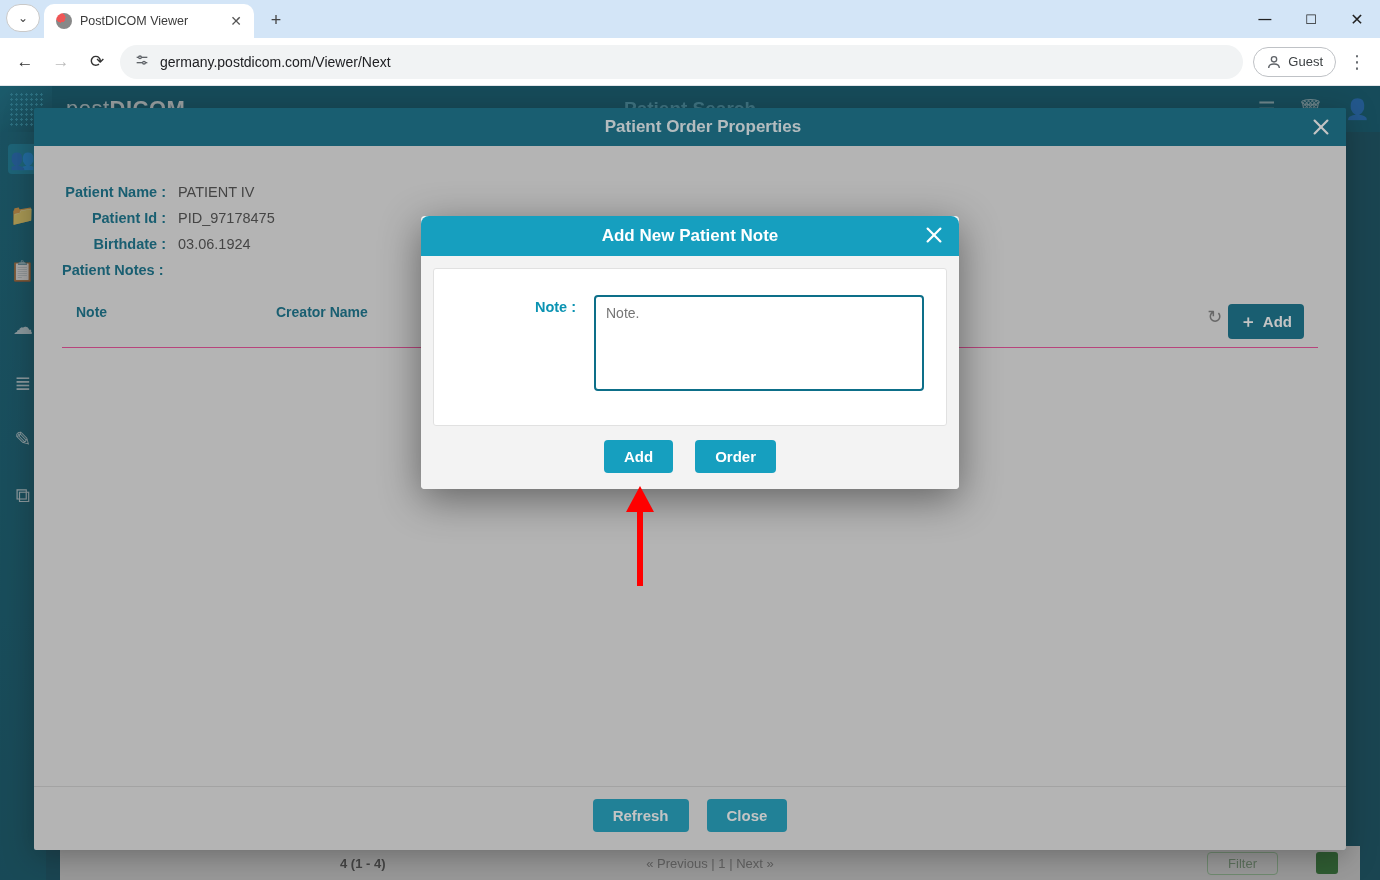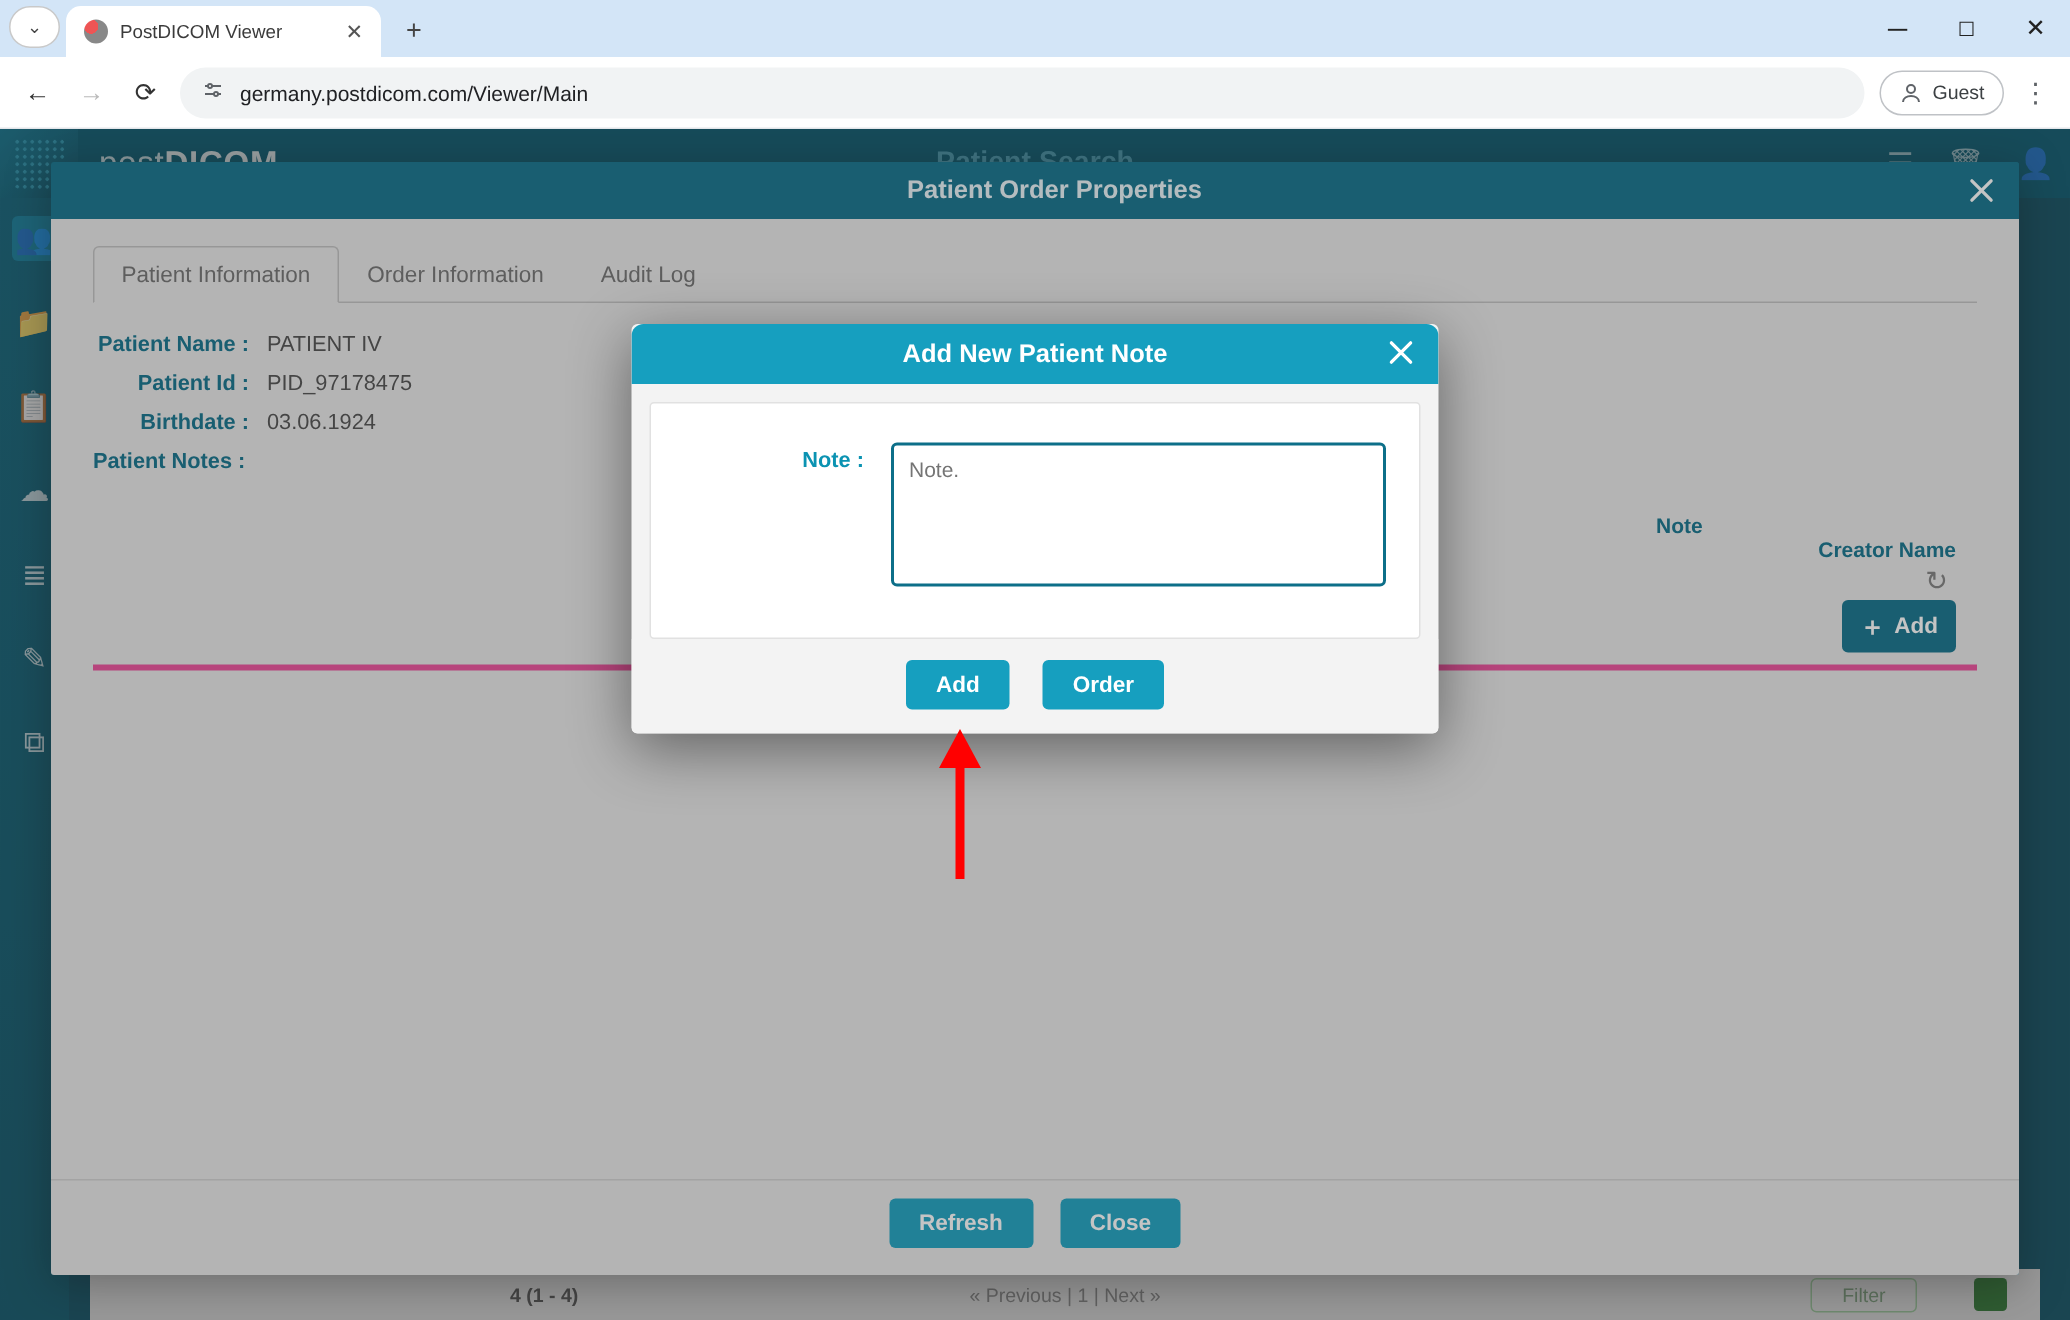--- a/index.html
+++ b/index.html
@@ -47,21 +47,21 @@
   .modal-large-head { height:38px; display:flex; align-items:center; justify-content:center; color:#e8f4f8; font-size:17px; font-weight:600; position:relative; background:#0b6e88;margin-left:26px;}
   .modal-large-head .x { position:absolute; right:14px; top:8px; font-size:20px; color:#d9edf2;}
   .modal-large-body { flex:1; background:#e9e9e9; margin:0; padding:18px 28px 10px; overflow:hidden; position:relative;}
   .tabs { display:flex; align-items:flex-end; border-bottom:1px solid #bfbfbf;}
   .tabpane { padding:10px 18px 9px; font-size:15px; color:#6d6d6d; border:1px solid transparent; border-bottom:none; cursor:pointer;}
   .tabpane.active { background:#e9e9e9; border:1px solid #bfbfbf; border-bottom:1px solid #e9e9e9; margin-bottom:-1px; border-radius:4px 4px 0 0; color:#6d6d6d;}
   .pinfo { margin-top:20px; }
   .pinfo-row { display:flex; align-items:center; font-size:14.5px; margin-bottom:10px;}
   .pinfo-row .lbl { width:110px; text-align:right; color:#0b6e88; font-weight:600; padding-right:6px;}
   .pinfo-row .val { color:#4a4a4a; padding-left:6px;}
-  .notes-head { display:flex; align-items:flex-end; margin-top:18px; border-bottom:4px solid #ec4899; padding:8px 14px;flex-direction:column;}
+  .notes-head { display:flex; align-items:flex-start; margin-top:18px; border-bottom:1px solid #ec4899; padding:8px 14px;}
   .notes-head .col { font-size:14px; color:#0b6e88; font-weight:600;}
   .notes-head .col.note { width:200px;}
   .notes-head .spacer { flex:1;}
   .refresh-ic { width:26px; height:26px; color:#7c7c7c; display:flex;align-items:center;justify-content:center; font-size:18px;}
   .add-btn { background:#0b6e88; color:#fff; border:none; border-radius:4px; padding:6px 12px; font-size:15px; font-weight:600; display:flex; align-items:center; gap:6px;}
   .modal-large-foot { background:#e9e9e9; padding:12px 0 18px; display:flex; justify-content:center; gap:18px; border-top:1px solid #d0d0d0;}
   .btn { border:none; border-radius:4px; padding:8px 20px; font-size:15px; font-weight:600; color:#fff; cursor:pointer;}
   .btn.teal { background:#169fbf;}
   .btn.teal2 { background:#169fbf;}
 
@@ -110,21 +110,21 @@
   <span class="nav-ic">⟳</span>
   <div class="omni">
     <span class="tune">
       <svg width="16" height="16" viewBox="0 0 24 24" fill="none" stroke="#5f6368" stroke-width="2">
           <line x1="4" y1="8" x2="20" y2="8"></line>
           <line x1="4" y1="16" x2="20" y2="16"></line>
           <circle cx="9" cy="8" r="2" fill="#fff"></circle>
           <circle cx="15" cy="16" r="2" fill="#fff"></circle>
         </svg>
     </span>
-    <span class="site">germany.postdicom.com/Viewer/Main</span>
+    <span class="site">germany.postdicom.com/Viewer/Next</span>
   </div>
   <div class="guest-pill">
     <svg viewBox="0 0 24 24" fill="none" stroke="#5f6368" stroke-width="2">
         <circle cx="12" cy="8" r="4"></circle>
         <path d="M4 21c0-4 4-6 8-6s8 2 8 6"></path>
       </svg>
     <span>Guest</span>
   </div>
   <span class="kebab">⋮</span>
 </div>
@@ -167,25 +167,20 @@
     <div class="modal-large-head">
       <span>Patient Order Properties</span>
       <span class="x">
         <svg class="x-ic" viewBox="0 0 24 24">
             <line x1="5" y1="5" x2="19" y2="19"></line>
             <line x1="19" y1="5" x2="5" y2="19"></line>
           </svg>
       </span>
     </div>
     <div class="modal-large-body">
-      <div class="tabs">
-        <div class="tabpane active">Patient Information</div>
-        <div class="tabpane">Order Information</div>
-        <div class="tabpane">Audit Log</div>
-      </div>
       <div class="pinfo">
         <div class="pinfo-row">
           <span class="lbl">Patient Name :</span>
           <span class="val">PATIENT IV</span>
         </div>
         <div class="pinfo-row">
           <span class="lbl">Patient Id :</span>
           <span class="val">PID_97178475</span>
         </div>
         <div class="pinfo-row">

